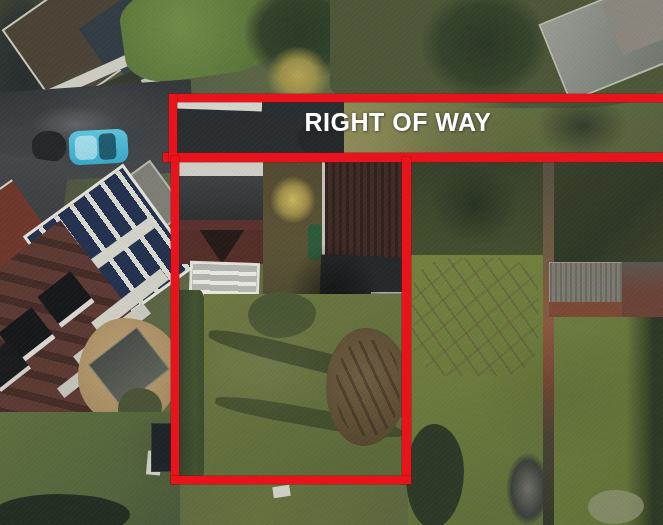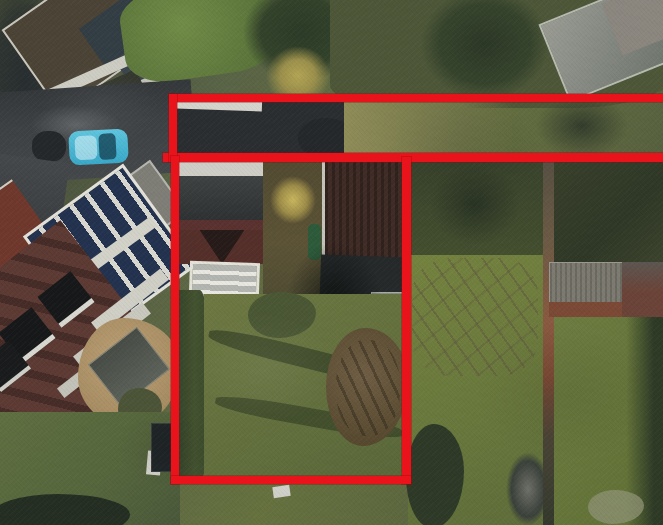--- a/index.html
+++ b/index.html
@@ -118,14 +118,15 @@
   <div class="f tex" style="left:0;top:0;width:663px;height:525px;background-image:radial-gradient(60px 45px at 15% 20%,rgba(255,255,255,.05),rgba(0,0,0,0)),radial-gradient(80px 60px at 70% 30%,rgba(0,0,0,.08),rgba(0,0,0,0)),radial-gradient(70px 55px at 40% 70%,rgba(255,255,255,.05),rgba(0,0,0,0)),radial-gradient(90px 70px at 85% 75%,rgba(0,0,0,.07),rgba(0,0,0,0)),radial-gradient(50px 40px at 25% 85%,rgba(0,0,0,.08),rgba(0,0,0,0));"></div>
   <div class="f tex" style="left:0;top:0;width:663px;height:525px;opacity:.5;background-image:repeating-linear-gradient(47deg,rgba(0,0,0,.05) 0 1px,rgba(0,0,0,0) 1px 3px),repeating-linear-gradient(-43deg,rgba(255,255,255,.045) 0 1px,rgba(255,255,255,0) 1px 4px);"></div>
 
   <div class="f redline" style="left: 169px; top: 94px; width: 494px; height: 8px; background-color: rgb(232, 19, 27);"></div>
   <div class="f redline" style="left: 163px; top: 153px; width: 500px; height: 9px; background-color: rgb(232, 19, 27);"></div>
   <div class="f redline" style="left: 169px; top: 94px; width: 8px; height: 68px; background-color: rgb(232, 19, 27);"></div>
   <div class="f redline" style="left: 171px; top: 156px; width: 8px; height: 328px; background-color: rgb(232, 19, 27);"></div>
   <div class="f redline" style="left: 402px; top: 157px; width: 9px; height: 327px; background-color: rgb(232, 19, 27);"></div>
   <div class="f redline" style="left: 171px; top: 476px; width: 240px; height: 8px; background-color: rgb(232, 19, 27);"></div>
 
+  <div id="row-label" class="f" style="left: 292px; top: 108px; width: 212px; color: rgb(255, 255, 255);">RIGHT OF WAY</div>
 
 </div>
 
 </body></html>

